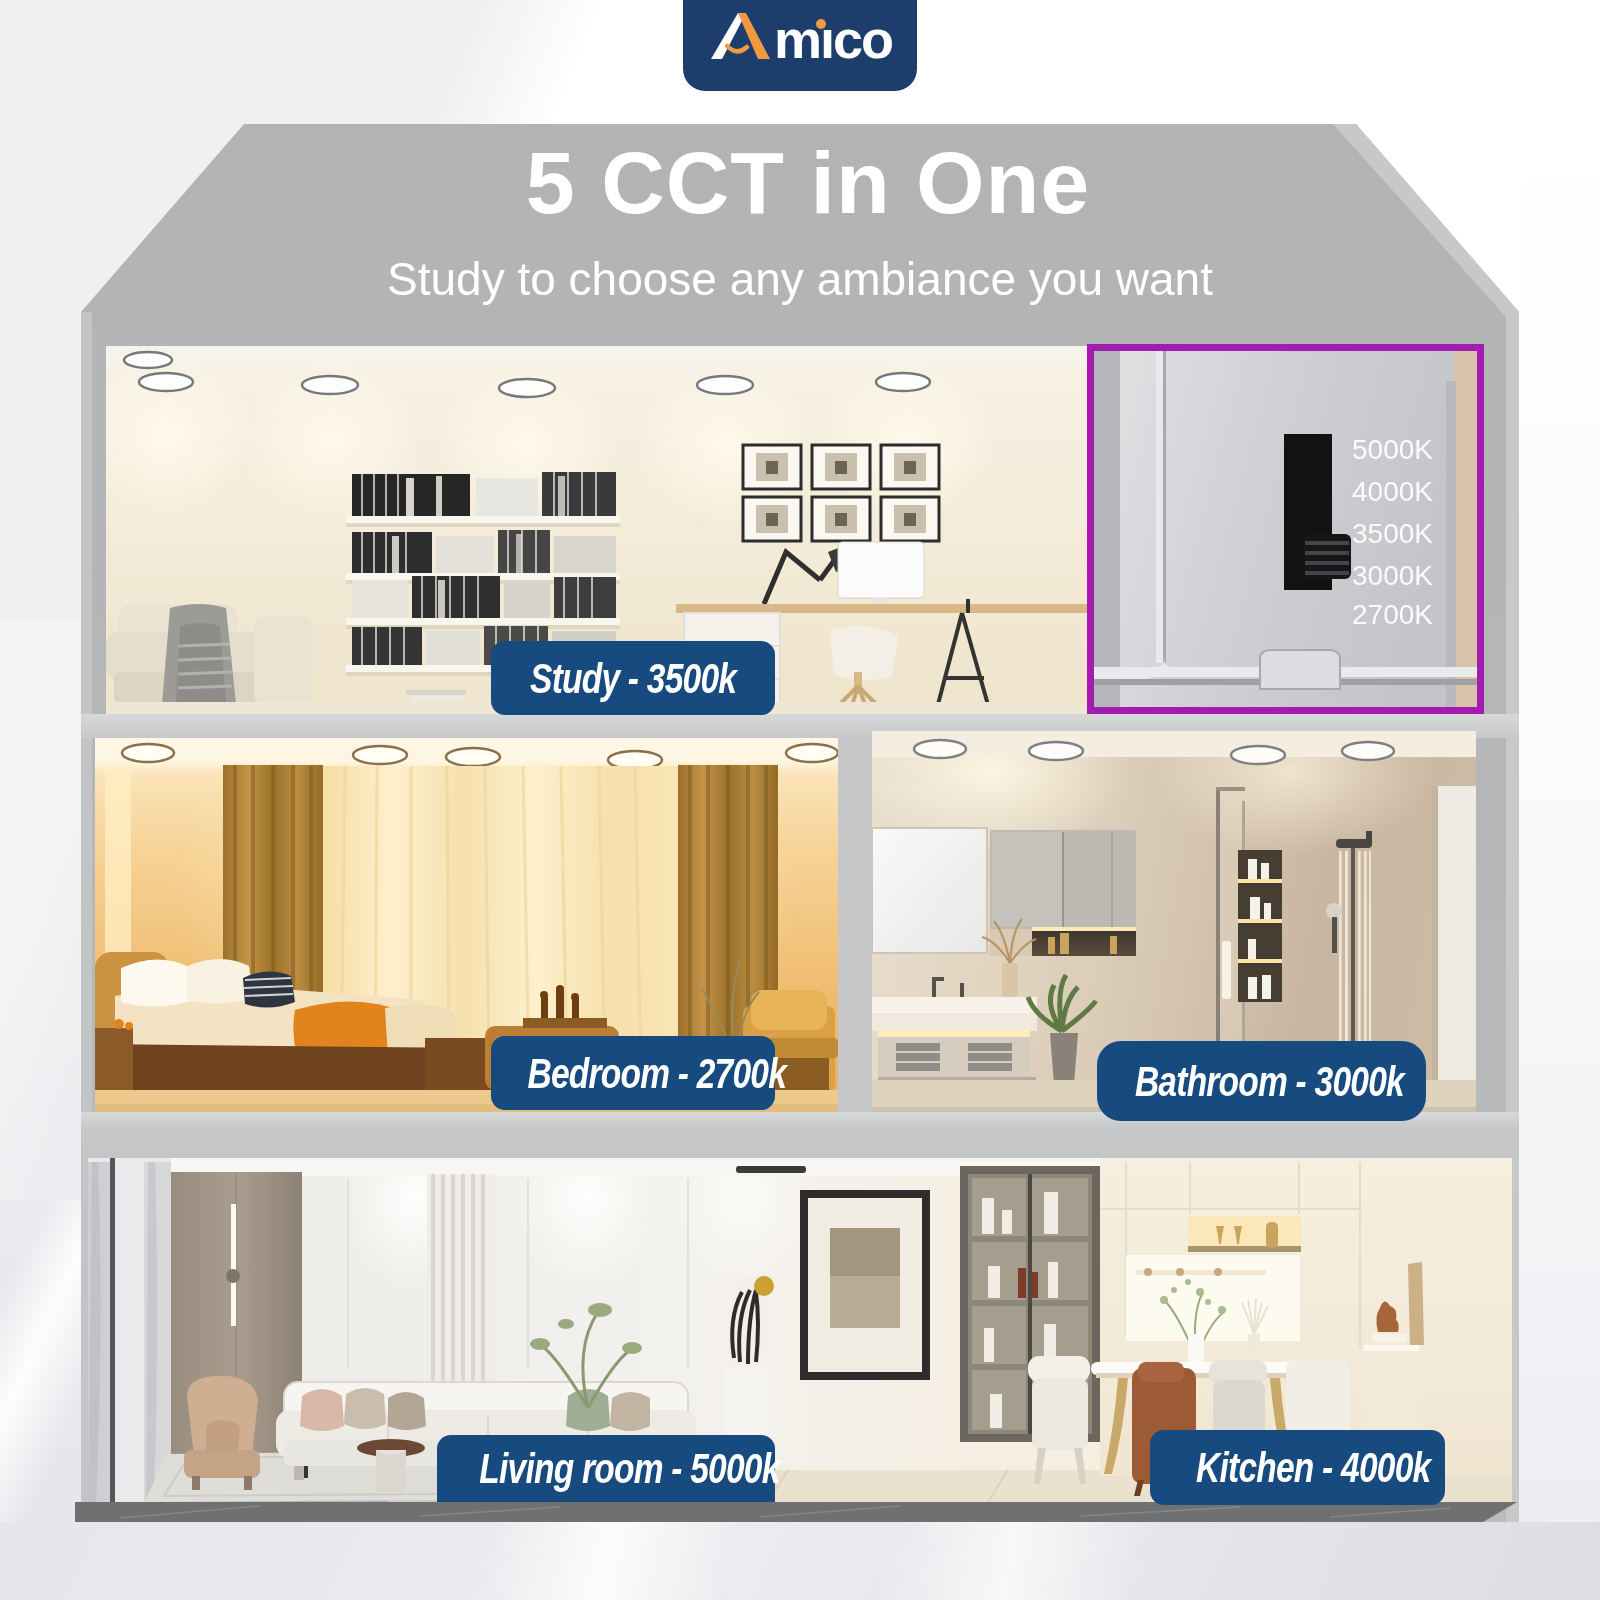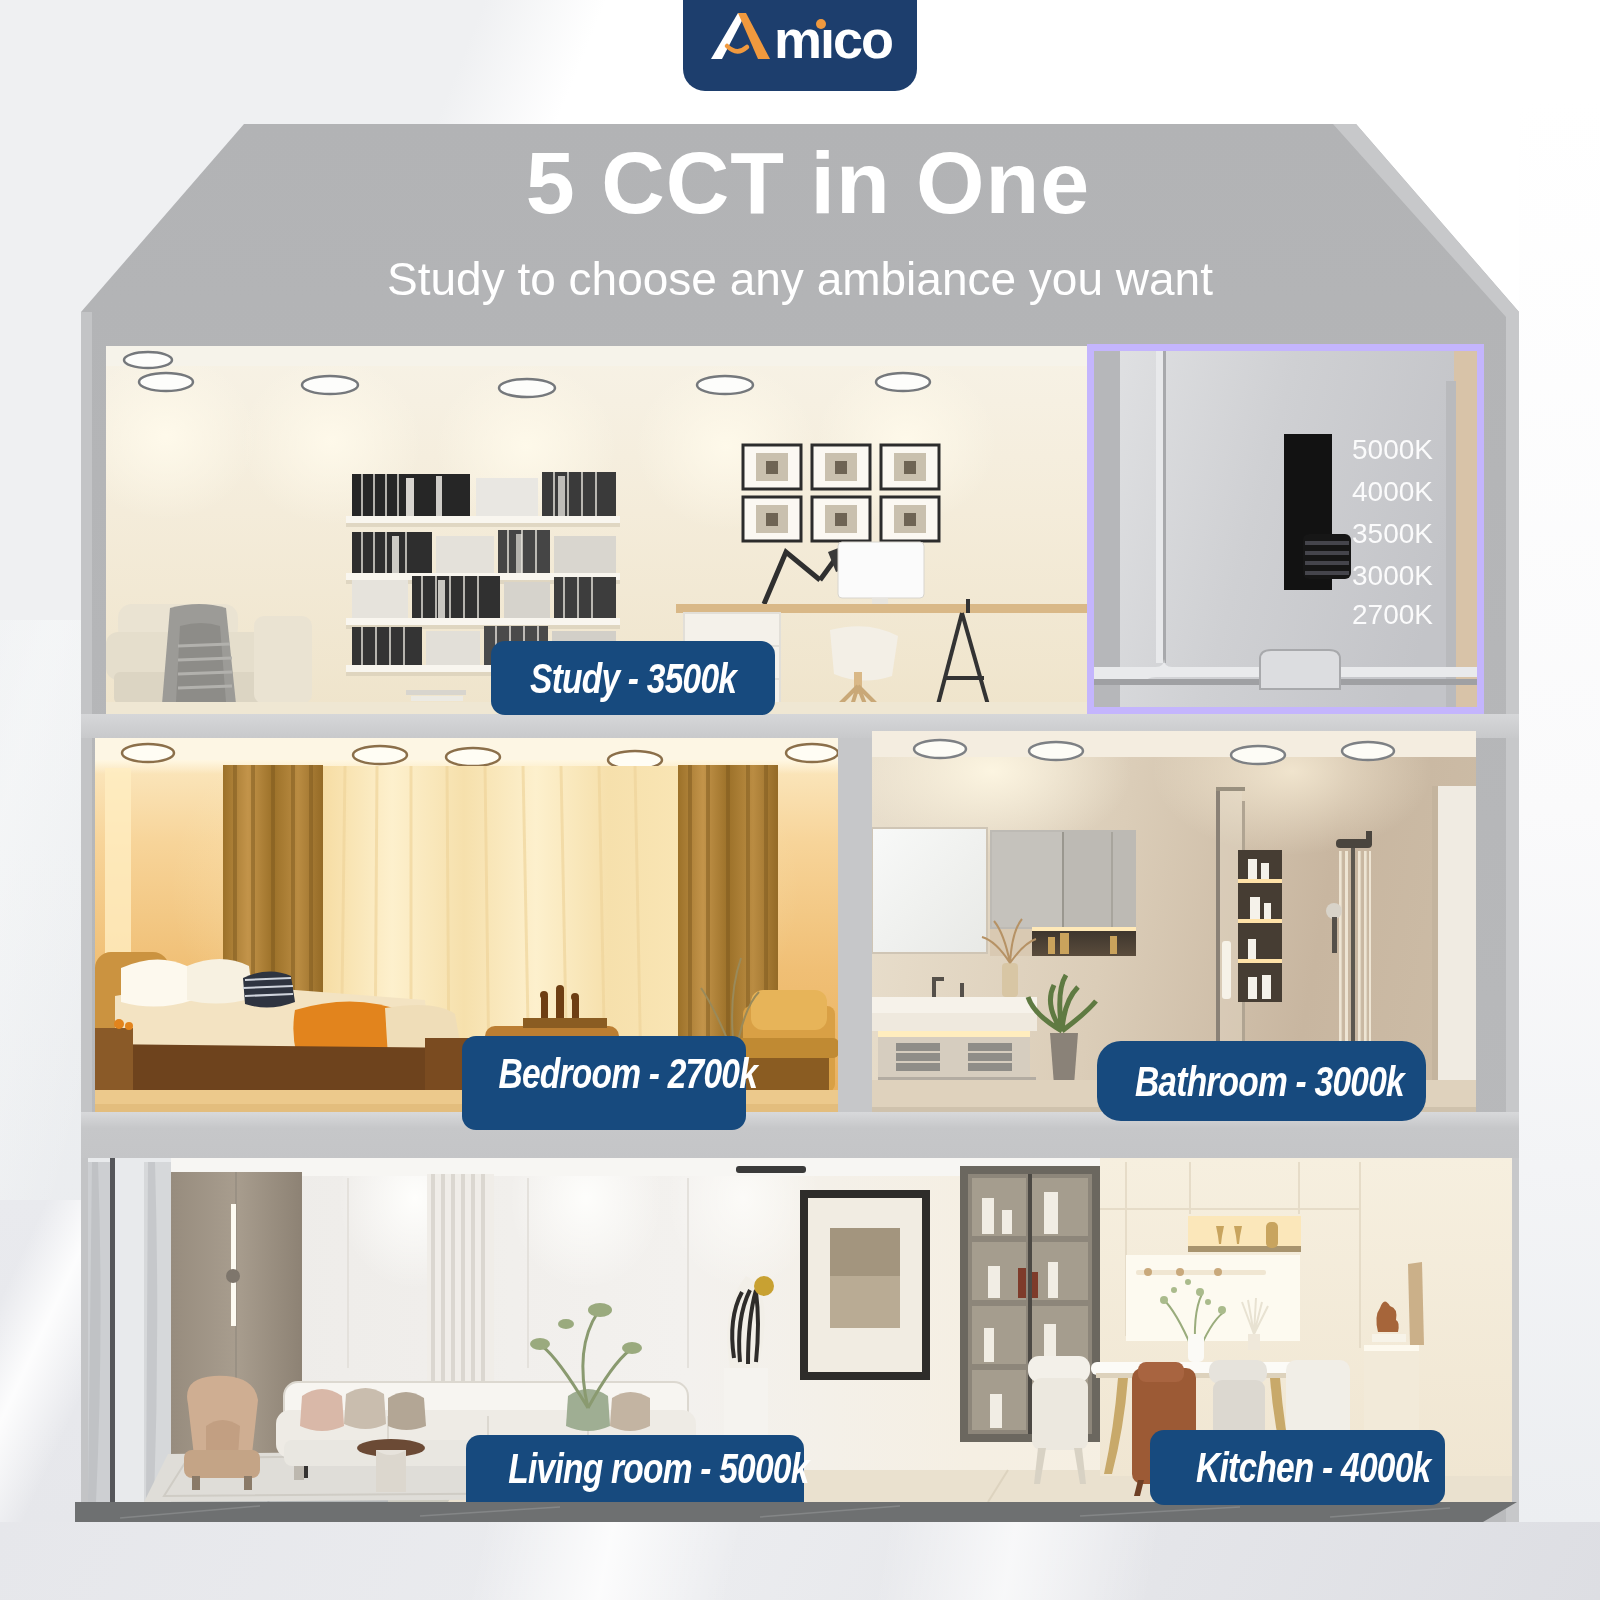--- a/index.html
+++ b/index.html
@@ -253,21 +253,21 @@
     <path d="M856,267 l-26,99"></path>
     <path d="M856,267 l28,99"></path>
     <path d="M862,267 l0,-14"></path>
     <line x1="838" y1="332" x2="878" y2="332"></line>
   </g>
 
   <rect x="0" y="356" width="988" height="12" fill="#efe7d3"></rect>
 </svg>
 </div>
 
-<div class="abs" id="inset" style="left:1087px;top:344px;width:397px;height:370px;background:#c4b5fd;">
+<div class="abs" id="inset" style="left:1087px;top:344px;width:397px;height:370px;background:#a21caf;">
 <svg class="abs" style="left:7px;top:7px;" width="383" height="356" viewBox="0 0 383 356">
   <defs>
     <linearGradient id="metal" x1="0" y1="0" x2="1" y2="0.25">
       <stop offset="0" stop-color="#e1e2e4"></stop>
       <stop offset="0.5" stop-color="#cfd0d3"></stop>
       <stop offset="1" stop-color="#c3c4c8"></stop>
     </linearGradient>
   </defs>
 
   <rect x="0" y="0" width="383" height="356" fill="url(#metal)"></rect>
@@ -824,23 +824,23 @@
     <line x1="420" y1="14" x2="560" y2="5"></line>
     <line x1="760" y1="15" x2="900" y2="4"></line>
     <line x1="1080" y1="14" x2="1240" y2="5"></line>
     <line x1="1330" y1="15" x2="1450" y2="6"></line>
   </g>
 </svg>
 
 <div class="lbl" style="left:491px;top:641px;width:284px;height:74px;line-height:74px;">
   <span>Study - 3500k</span></div>
 
-<div class="lbl" style="left:462px;top:1036px;width:284px;height:94px;line-height:74px;">
+<div class="lbl" style="left:491px;top:1036px;width:284px;height:74px;line-height:74px;">
   <span>Bedroom - 2700k</span></div>
 
 <div class="lbl" style="left:1097px;top:1041px;width:329px;height:80px;line-height:80px;border-radius:24px;text-align:center;">
   <span>Bathroom - 3000k</span></div>
 
-<div class="lbl" style="left:437px;top:1435px;width:338px;height:67px;line-height:67px;border-radius:14px 14px 0 0;margin-left:29px;">
+<div class="lbl" style="left:437px;top:1435px;width:338px;height:67px;line-height:67px;border-radius:14px 14px 0 0;">
   <span>Living room - 5000k</span></div>
 
 <div class="lbl" style="left:1150px;top:1430px;width:282px;height:75px;line-height:75px;padding-left:13px;">
   <span>Kitchen - 4000k</span></div>
 
 </body></html>

